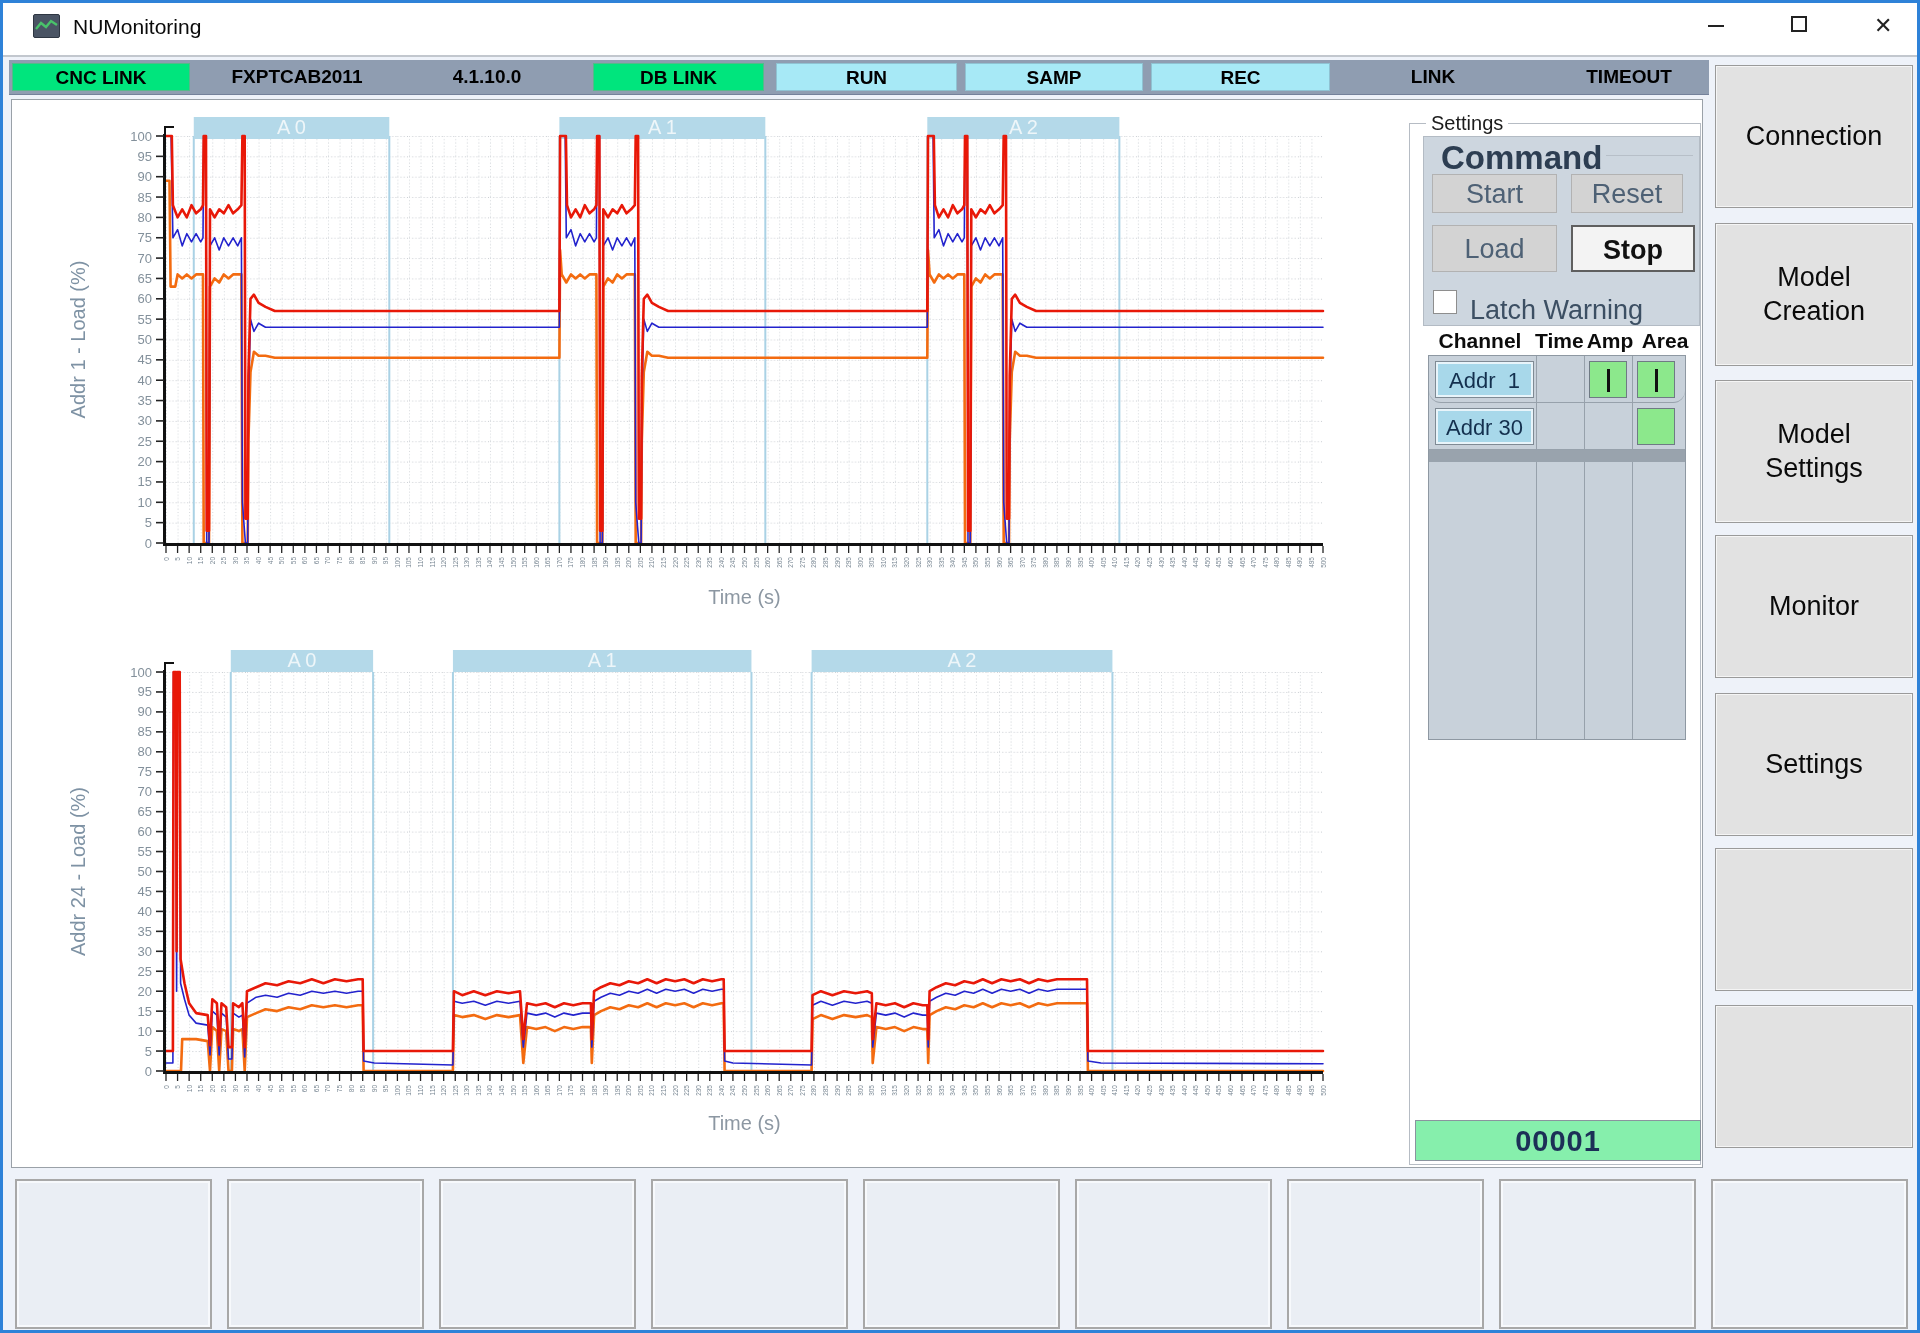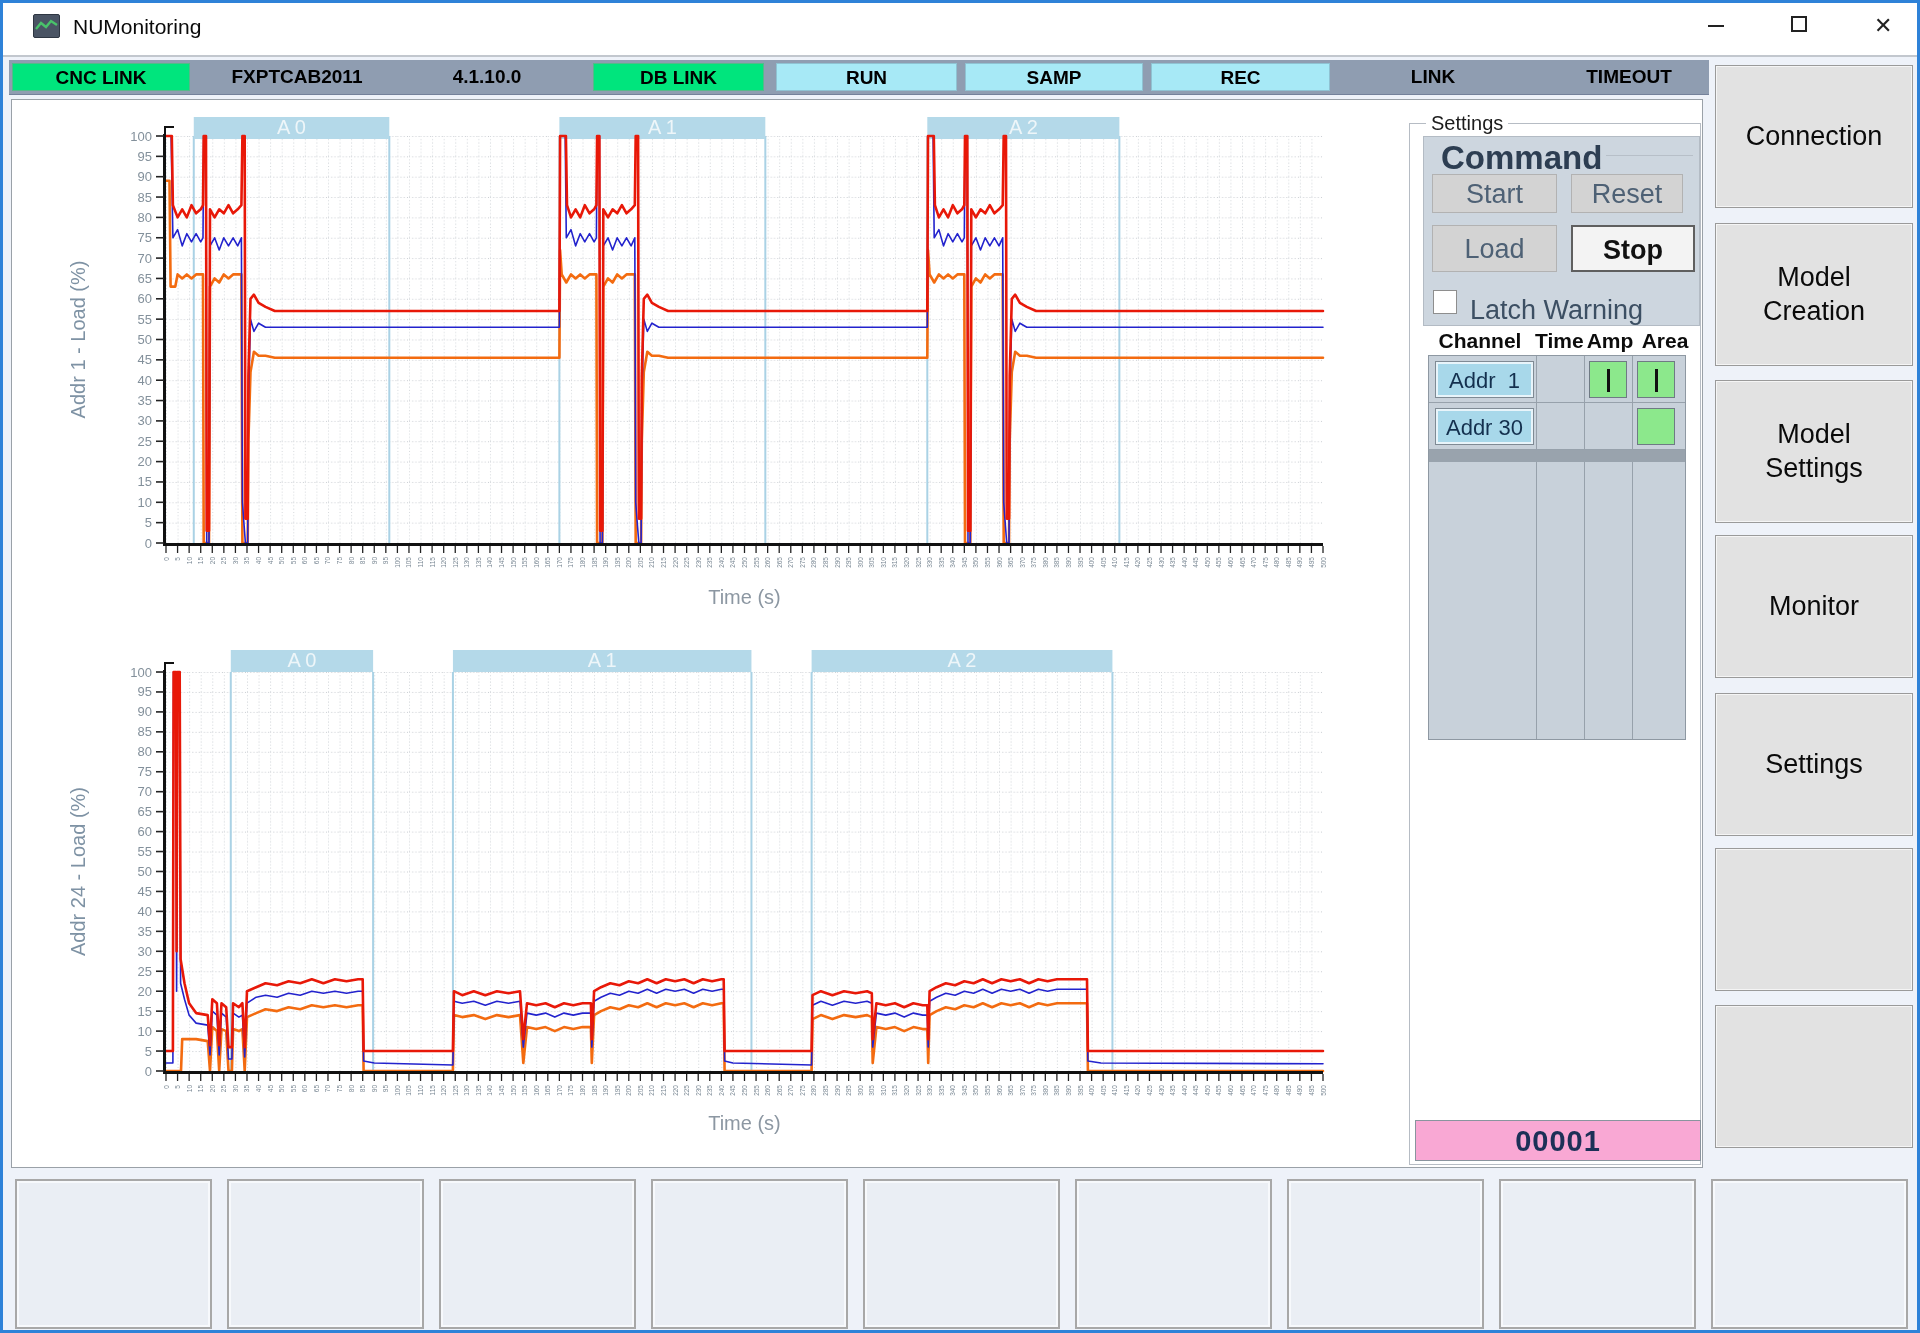--- a/index.html
+++ b/index.html
@@ -34,21 +34,21 @@
   .checkbox{position:absolute;left:1430px;top:287px;width:24px;height:24px;background:#ffffff;border:1px solid #8e8e8e;cursor:pointer;}
   .latch-label{position:absolute;left:1467px;top:292px;font-size:27px;color:#3c4f63;}
   .tbl-header{position:absolute;top:326px;font-size:21px;font-weight:600;color:#0c0c0c;text-align:center;}
   .channel-table{position:absolute;left:1425px;top:352px;width:258px;height:385px;background:#c8d1da;border:1px solid #8e98a2;}
   .colline{position:absolute;top:0;width:1px;height:100%;background:#97a1ab;}
   .trow{position:absolute;left:0;width:100%;height:47px;border-bottom:1px solid #97a1ab;}
   .tsep{position:absolute;left:0;width:100%;height:12px;background:#99a3ad;}
   .addr-btn{position:absolute;left:6px;top:5px;width:99px;height:37px;background:#a8d8ea;border:1px solid #7f8a94;box-shadow:inset 0 0 0 2px #e8f4fa;font-size:22px;color:#14304e;text-align:center;line-height:35px;white-space:pre;cursor:pointer;}
   .gcell{position:absolute;top:5px;width:38px;height:37px;background:#8ce88c;border:1px solid #6f7a84;}
   .gcell .mark{position:absolute;left:17px;top:7px;width:3px;height:23px;background:#111;}
-  .counter{position:absolute;left:1412px;top:1117px;width:286px;height:41px;background:#f9a8d4;border:1px solid #8a949e;font-size:29px;font-weight:600;color:#1c3057;text-align:center;line-height:40px;letter-spacing:1px;}
+  .counter{position:absolute;left:1412px;top:1117px;width:286px;height:41px;background:#86efac;border:1px solid #8a949e;font-size:29px;font-weight:600;color:#1c3057;text-align:center;line-height:40px;letter-spacing:1px;}
   
   .nav-btn{position:absolute;left:1712px;width:198px;height:143px;background:#e2e2e2;border:1px solid #9a9a9a;box-shadow:inset 0 0 0 1px #f5f5f5;display:flex;align-items:center;justify-content:center;text-align:center;font-size:27px;color:#0a0a0a;white-space:pre-line;line-height:1.25;cursor:pointer;}
   .nav-btn.empty{cursor:default;}
   
   .bottom-panel{position:absolute;top:1176px;width:197px;height:150px;background:#eaeef4;border:2px solid #a8a8a8;box-shadow:inset 0 0 0 2px #f7f9fc;}
 </style>
 </head>
 <body>
 
 <div class="window">
@@ -648,21 +648,21 @@
 
   <span class="tbl-header" style="left:1427px;width:100px;">Channel</span>
   <span class="tbl-header" style="left:1532px;width:46px;">Time</span>
   <span class="tbl-header" style="left:1582px;width:50px;">Amp</span>
   <span class="tbl-header" style="left:1636px;width:52px;">Area</span>
 
   <div class="channel-table" id="channel-table">
     <span class="colline" style="left:107px"></span>
     <span class="colline" style="left:155px"></span>
     <span class="colline" style="left:203px"></span>
-  <div class="trow" style="top: 0px;">
+  <div class="trow" style="top: 0px; border-radius: 12px;">
         <button class="addr-btn">Addr  1</button>
         <span class="gcell" style="left: 160px;">
           <span class="mark"></span>
         </span>
         <span class="gcell" style="left: 208px;">
           <span class="mark"></span>
         </span>
       </div>
       <div class="trow" style="top: 47px;">
         <button class="addr-btn">Addr 30</button>

